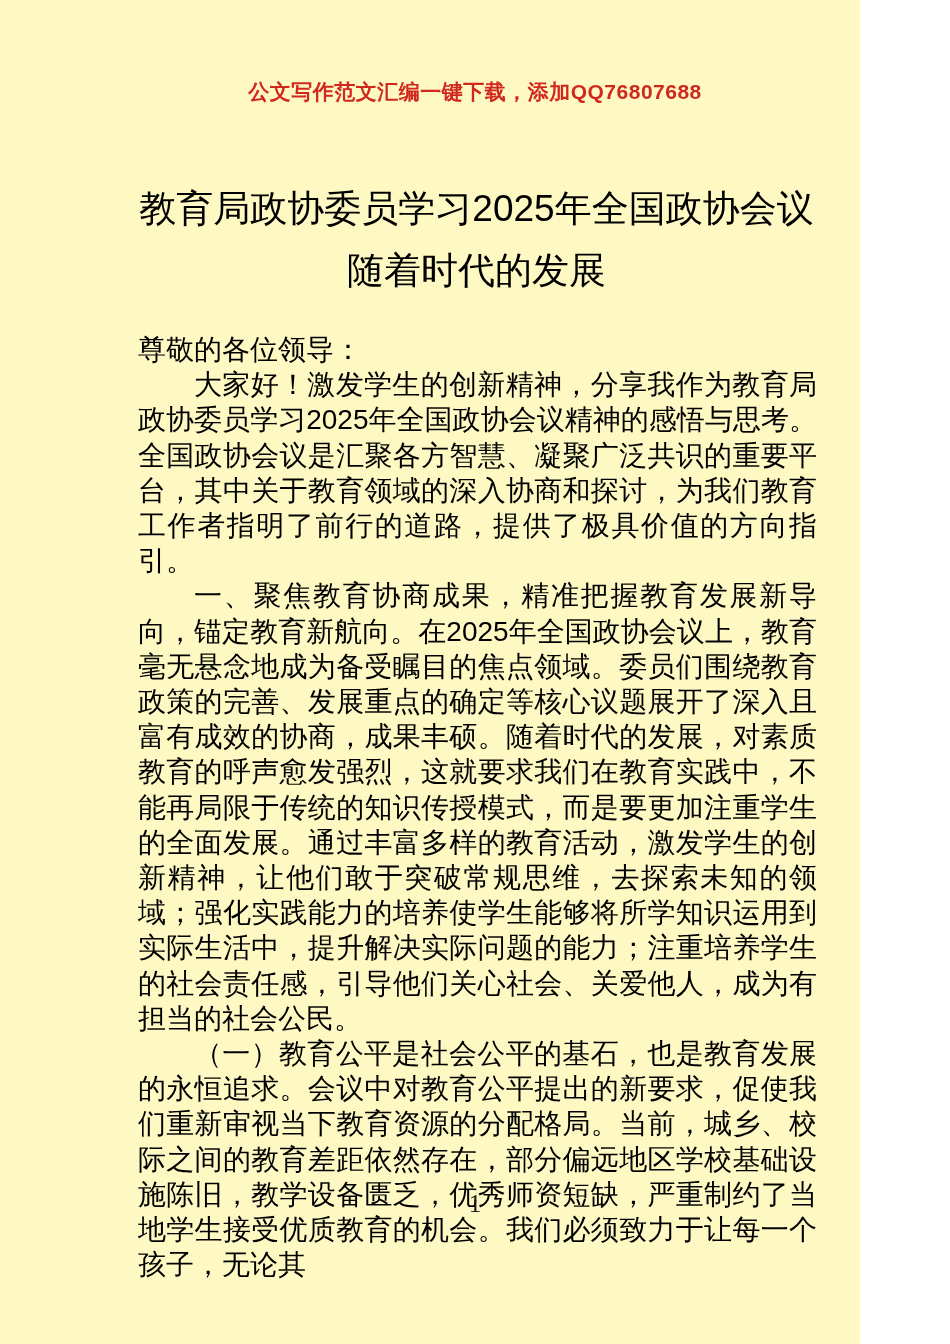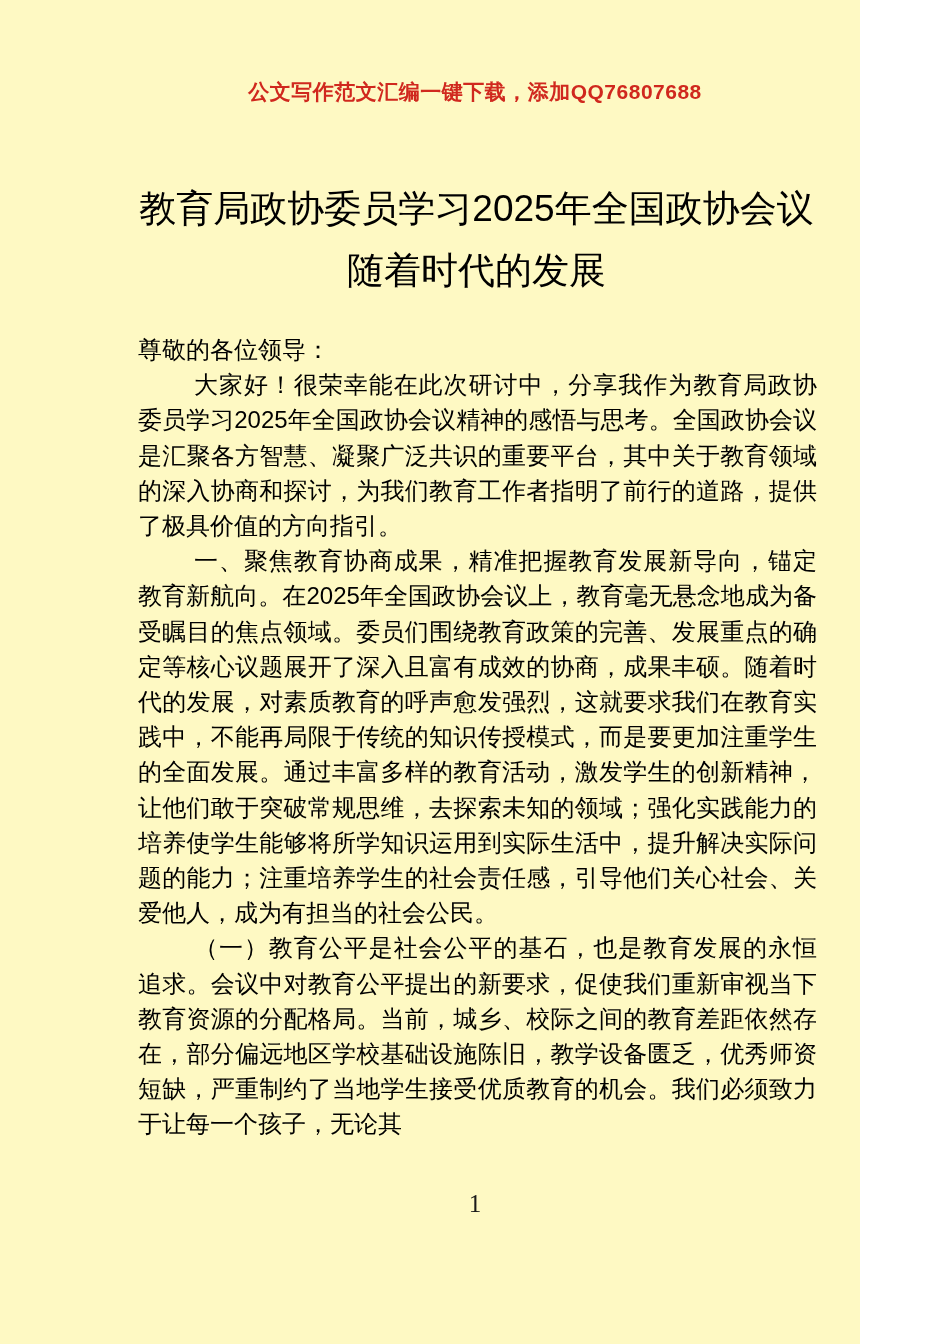--- a/index.html
+++ b/index.html
@@ -45,21 +45,21 @@
     display: block;
   }
   .body-block {
     position: absolute;
     top: 332px;
     left: 138px;
     width: 679px;
   }
   .para {
     margin: 0;
-    font-size: 24px;
+    font-size: 28px;
     line-height: 35.2px;
     text-align: justify;
     text-justify: inter-ideograph;
     letter-spacing: 0px;
     word-break: break-all;
     font-weight: 400;
   }
   .para.indent {
     text-indent: 56px;
   }
@@ -81,20 +81,20 @@
 
   <div class="promo-banner" style="color: rgb(208, 40, 30);">公文写作范文汇编一键下载，添加QQ76807688</div>
 
   <div class="doc-title">
     <span class="tline">教育局政协委员学习2025年全国政协会议</span>
     <span class="tline">随着时代的发展</span>
   </div>
 
   <div class="body-block">
     <p class="para">尊敬的各位领导：</p>
-    <p class="para indent">大家好！很荣幸能在此次研讨中，分享我作为教育局政协委员学习2025年全国政协会议精神的感悟与思考。全国政协会议是汇聚各方智慧、凝聚广泛共识的重要平台，其中关于教育领域的深入协商和探讨，为我们教育工作者指明了前行的道路，提供了极具价值的方向指引。</p>
+    <p class="para indent">大家好！激发学生的创新精神，分享我作为教育局政协委员学习2025年全国政协会议精神的感悟与思考。全国政协会议是汇聚各方智慧、凝聚广泛共识的重要平台，其中关于教育领域的深入协商和探讨，为我们教育工作者指明了前行的道路，提供了极具价值的方向指引。</p>
     <p class="para indent">一、聚焦教育协商成果，精准把握教育发展新导向，锚定教育新航向。在2025年全国政协会议上，教育毫无悬念地成为备受瞩目的焦点领域。委员们围绕教育政策的完善、发展重点的确定等核心议题展开了深入且富有成效的协商，成果丰硕。随着时代的发展，对素质教育的呼声愈发强烈，这就要求我们在教育实践中，不能再局限于传统的知识传授模式，而是要更加注重学生的全面发展。通过丰富多样的教育活动，激发学生的创新精神，让他们敢于突破常规思维，去探索未知的领域；强化实践能力的培养使学生能够将所学知识运用到实际生活中，提升解决实际问题的能力；注重培养学生的社会责任感，引导他们关心社会、关爱他人，成为有担当的社会公民。</p>
     <p class="para indent">（一）教育公平是社会公平的基石，也是教育发展的永恒追求。会议中对教育公平提出的新要求，促使我们重新审视当下教育资源的分配格局。当前，城乡、校际之间的教育差距依然存在，部分偏远地区学校基础设施陈旧，教学设备匮乏，优秀师资短缺，严重制约了当地学生接受优质教育的机会。我们必须致力于让每一个孩子，无论其</p>
   </div>
 
   <div class="page-number">1</div>
 
 </div>
 
 </body></html>

